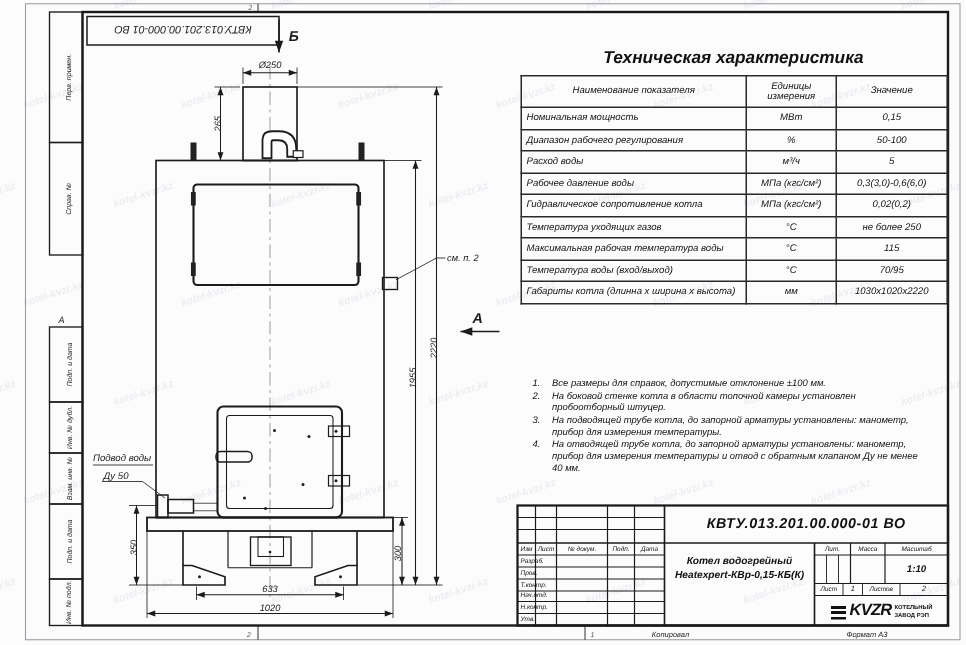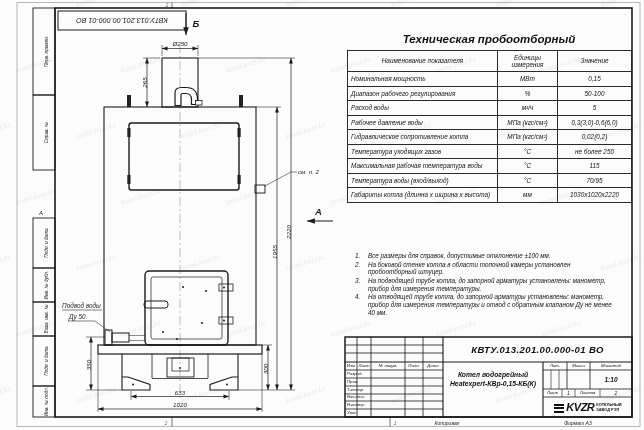--- a/index.html
+++ b/index.html
@@ -276,21 +276,21 @@
       <text x="166" y="424.5">2</text>
       <text x="395" y="424.5">1</text>
     </g>
     <g fill="#1b1b1b" font-family="Liberation Sans, sans-serif" font-style="italic" font-size="5" text-anchor="middle">
       <text x="447" y="424.5">Копировал</text>
       <text x="578" y="424.5">Формат А3</text>
     </g>
   </svg>
 
   <div id="spec-wrap">
-    <div id="spec-title">Техническая пробоотборный</div>
+    <div id="spec-title">Техническая характеристика</div>
     <table class="spec">
       <colgroup>
           <col style="width:150px">
           <col style="width:60px">
           <col style="width:74px">
         </colgroup>
       <tbody>
           <tr>
         <th>Наименование показателя</th>
         <th>Единицы измерения</th>

